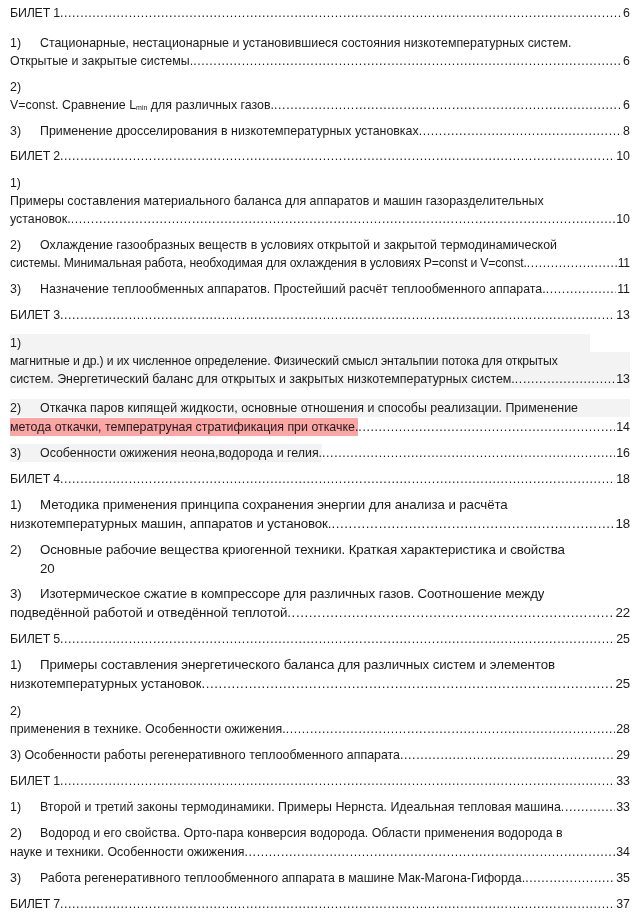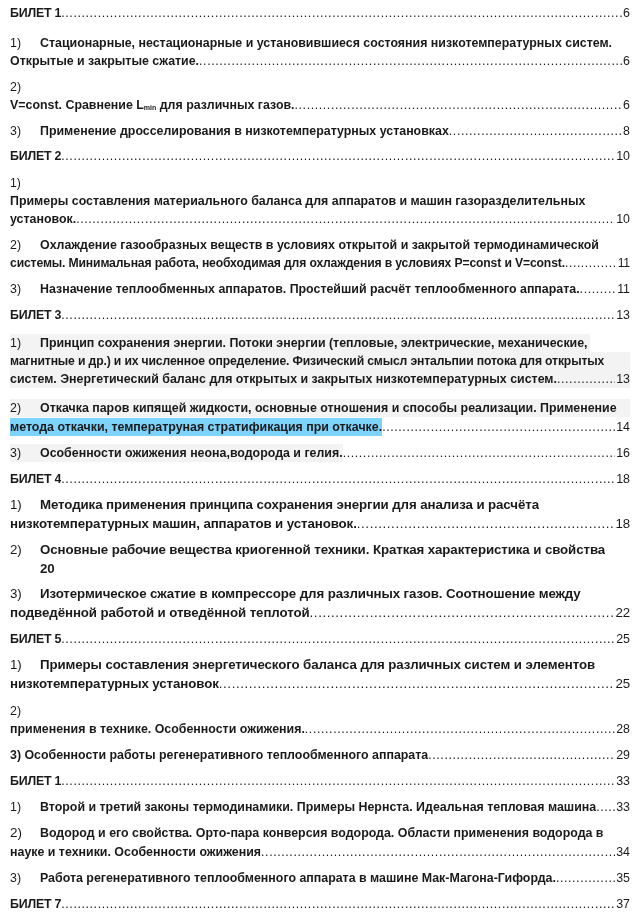--- a/index.html
+++ b/index.html
@@ -6,21 +6,21 @@
   body { width: 643px; height: 918px; overflow: hidden; position: relative;
          font-family: "Liberation Sans", "DejaVu Sans", sans-serif; color: #1a1a1a; }
   .toc { position: absolute; left: 0; top: 0; width: 643px; }
   .line { position: absolute; left: 10px; width: 620px; height: 18px;
           font-size: 12.4px; line-height: 18px; white-space: nowrap;
           display: flex; align-items: baseline; }
   .line.narrow { font-size: 12.2px; letter-spacing: -0.15px; }
   .line.arial { font-size: 13.3px; letter-spacing: -0.1px; }
   .line.hl { background: #f3f3f3; }
   .num { display: inline-block; width: 30px; flex: none; }
-  .txt { flex: none; overflow: hidden; font-weight: bold; }
+  .txt { flex: none; overflow: hidden; }
   .leader { flex: 1 1 auto; overflow: hidden; min-width: 4px; letter-spacing: 0.6px; color: #1a1a1a; }
   .leader::before { content: "................................................................................................................................................................................................................................................"; }
   .pg { flex: none; text-align: right; padding-left: 1px; }
   .ticket .txt { letter-spacing: -0.2px; }
   sub.sm { font-size: 7px; vertical-align: -1px; }
 </style>
 </head>
 <body>
 
 <div class="toc">
@@ -29,21 +29,21 @@
     <span class="txt">БИЛЕТ 1</span>
     <span class="leader"></span>
     <span class="pg">6</span>
   </div>
 
   <div class="line" style="top:34px">
     <span class="num">1)</span>
     <span class="txt">Стационарные, нестационарные и установившиеся состояния низкотемпературных систем.</span>
   </div>
   <div class="line" style="top:52px">
-    <span class="txt">Открытые и закрытые сжатие. </span>
+    <span class="txt">Открытые и закрытые системы. </span>
     <span class="leader"></span>
     <span class="pg">6</span>
   </div>
 
   <div class="line" style="top:78px">
     <span class="num">2)</span>
   </div>
   <div class="line" style="top:96px">
     <span class="txt"><span>V=const. Сравнение L</span><sub class="sm">min</sub><span> для различных газов. </span></span>
     <span class="leader"></span>
@@ -93,37 +93,36 @@
   </div>
 
   <div class="line ticket" style="top:306px">
     <span class="txt">БИЛЕТ 3</span>
     <span class="leader"></span>
     <span class="pg">13</span>
   </div>
 
   <div class="line hl" style="top:334px; width:580px">
     <span class="num">1)</span>
-    <span class="txt">Принцип сохранения энергии. Потоки энергии (тепловые, электрические, механические,</span>
   </div>
   <div class="line hl narrow" style="top:352px">
     <span class="txt">магнитные и др.) и их численное определение. Физический смысл энтальпии потока для открытых</span>
   </div>
   <div class="line hl" style="top:370px">
     <span class="txt">систем. Энергетический баланс для открытых и закрытых низкотемпературных систем. </span>
     <span class="leader"></span>
     <span class="pg">13</span>
   </div>
 
   <div class="line hl" style="top:399px">
     <span class="num">2)</span>
     <span class="txt">Откачка паров кипящей жидкости, основные отношения и способы реализации. Применение</span>
   </div>
   <div class="line" style="top:418px">
-    <span class="txt" style="background:#7dd3fc">метода откачки, температруная стратификация при откачке.</span>
+    <span class="txt" style="background:#fca5a5">метода откачки, температруная стратификация при откачке.</span>
     <span class="leader"></span>
     <span class="pg">14</span>
   </div>
 
   <div class="line" style="top:444px">
     <span class="num" style="background:#f3f3f3">3)</span>
     <span class="txt" style="background:#f3f3f3">Особенности ожижения неона,водорода и гелия. </span>
     <span class="leader"></span>
     <span class="pg">16</span>
   </div>

